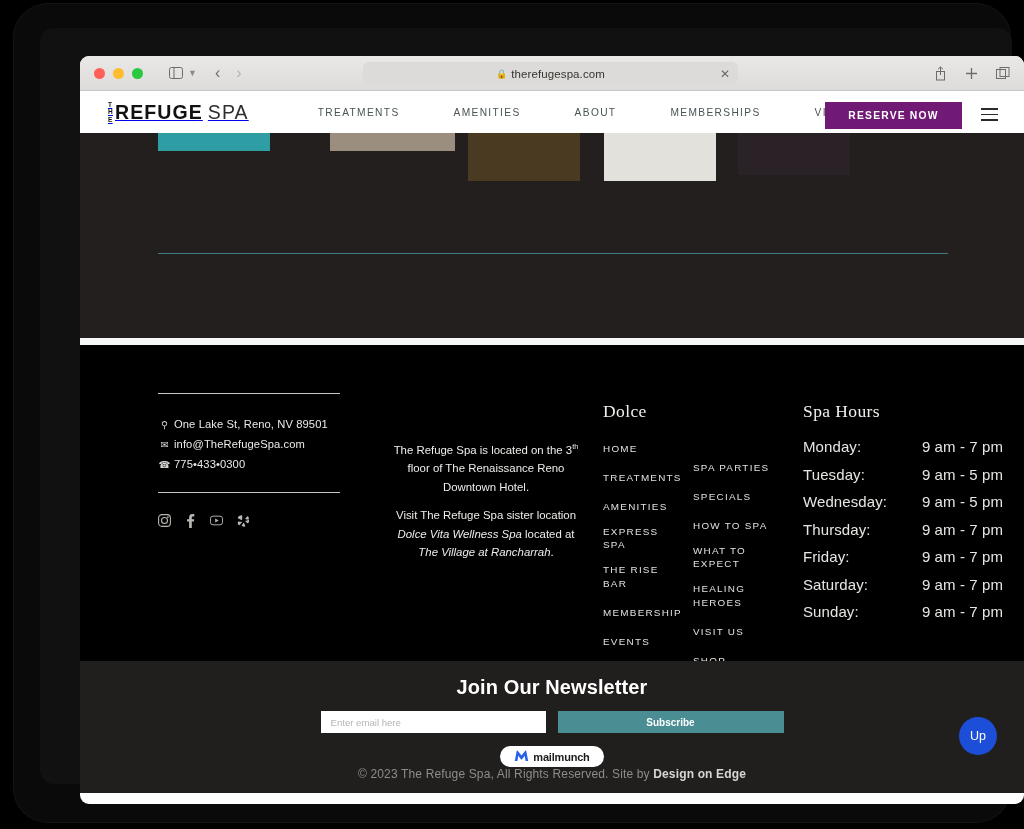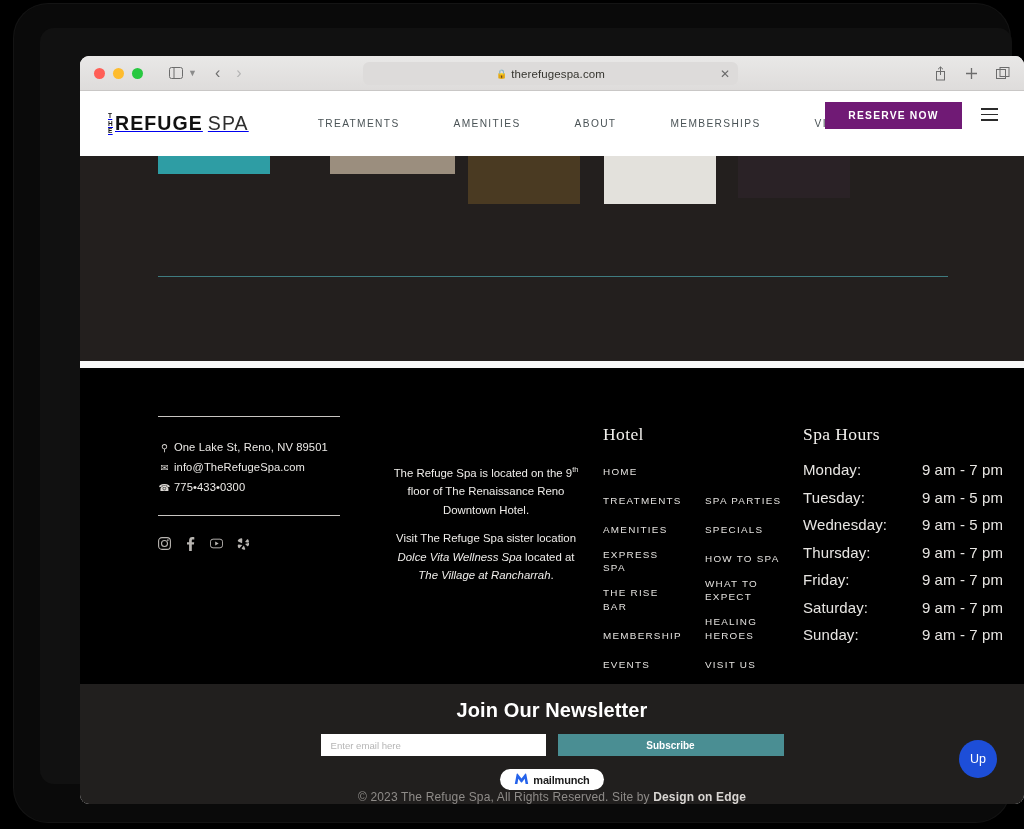--- a/index.html
+++ b/index.html
@@ -80,21 +80,21 @@
     font-size: 12px; color: #6b6b6b;
   }
 
   #titlebar-right {
     position: absolute; right: 14px; top: 0; height: 35px;
     display: flex; align-items: center; gap: 18px;
   }
 
   
   #site-header {
-    height: 65px;
+    height: 42px;
     background: #ffffff;
     display: flex;
     align-items: center;
     padding: 0 0 0 28px;
     position: relative;
   }
   #logo { display: flex; align-items: baseline; }
   #logo-the {
     font-size: 6.5px; font-weight: 700; letter-spacing: .3px;
     line-height: 1.15; color: #111; margin-right: 2px;
@@ -190,21 +190,21 @@
   #center-col i { font-style: italic; }
   #center-col sup { font-size: 7.4px; vertical-align: super; }
 
   
   #menu-col { position: absolute; left: 523px; top: 56px; }
   .footer-heading {
     font-family: "Liberation Serif", serif;
     font-size: 17.5px; color: #f2f0ed; letter-spacing: .4px;
     font-weight: 400; margin-bottom: 16px;
   }
-  #menu-lists { display: flex; gap: 24px; align-items: flex-end; }
+  #menu-lists { display: flex; gap: 12px; }
   .menu-list { list-style: none; width: 78px; }
   .menu-list.second { width: 84px; padding-top: 19px; }
   .menu-list li { margin-bottom: 11px; }
   .menu-link {
     font-size: 9.9px; letter-spacing: 1.25px; color: #e3e1de;
     text-decoration: none; line-height: 1.35; display: inline-block;
     font-weight: 500;
   }
 
   
@@ -408,29 +408,29 @@
             <a class="social" href="#">
               <svg width="12" height="14" viewBox="0 0 12 14">
                   <path d="M5.1 6.2 1.2 4.4c-.5-.3-.6-1 .1-1.7C2 2 3.3 1.4 4.2 1.3c.7-.1 1.1.3 1.1.9zM5.3 8.1 2.6 11c-.4.4-1 .3-1.4-.5-.3-.6-.5-1.6-.4-2.2.1-.5.4-.8.9-.8zM6.9 8.4l1.3 3.3c.2.5-.1 1.1-1 1.1-.7 0-1.6-.3-2.1-.7-.4-.3-.5-.7-.2-1.1zM8.1 7 11.5 6c.6-.2 1.1.3.9 1.1-.2.7-.7 1.5-1.2 1.9-.4.3-.8.2-1.1-.1zM8 5.1l2-2.6c.3-.4 1-.4 1.4.3.3.6.6 1.5.5 2.1 0 .5-.4.8-.8.8z" fill="#b9b6b2"></path>
                 </svg>
             </a>
           </div>
         </div>
 
         <div id="center-col">
           <p>
-            <span>The Refuge Spa is located on the 9</span><sup>th</sup><span> floor of The Renaissance Reno Downtown Hotel.</span>
+            <span>The Refuge Spa is located on the 3</span><sup>th</sup><span> floor of The Renaissance Reno Downtown Hotel.</span>
           </p>
           <p>
             <span>Visit The Refuge Spa sister location </span><i>Dolce Vita Wellness Spa</i><span> located at </span><i>The Village at Rancharrah</i><span>.</span>
           </p>
         </div>
 
         <div id="menu-col">
-          <div class="footer-heading">Hotel</div>
+          <div class="footer-heading">Dolce</div>
           <div id="menu-lists">
             <ul class="menu-list first">
               <li><a class="menu-link" href="#">HOME</a></li>
               <li><a class="menu-link" href="#">TREATMENTS</a></li>
               <li><a class="menu-link" href="#">AMENITIES</a></li>
               <li><a class="menu-link" href="#">EXPRESS SPA</a></li>
               <li><a class="menu-link" href="#">THE RISE BAR</a></li>
               <li><a class="menu-link" href="#">MEMBERSHIP</a></li>
               <li><a class="menu-link" href="#">EVENTS</a></li>
               <li><a class="menu-link" href="#">NEWS</a></li>

